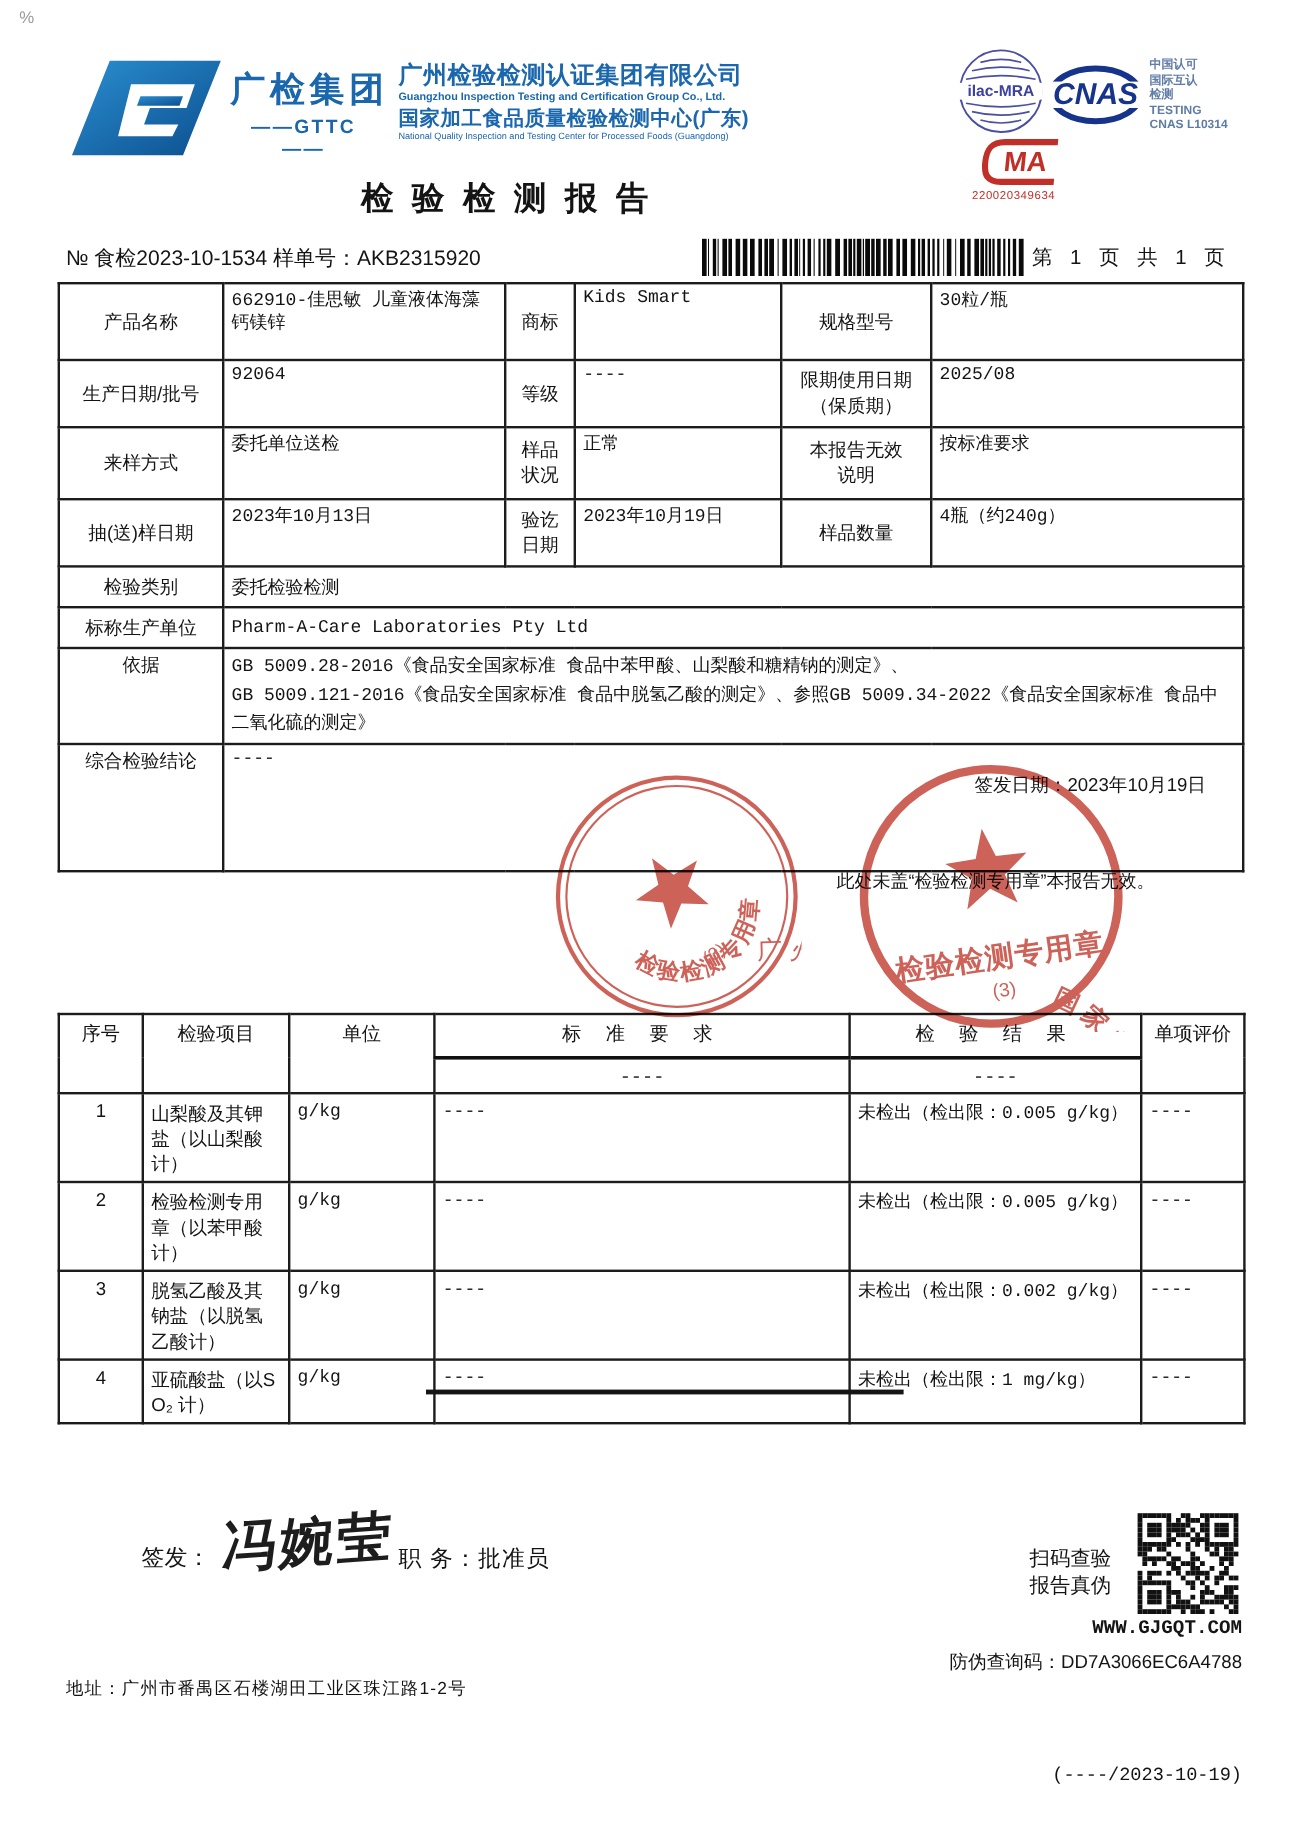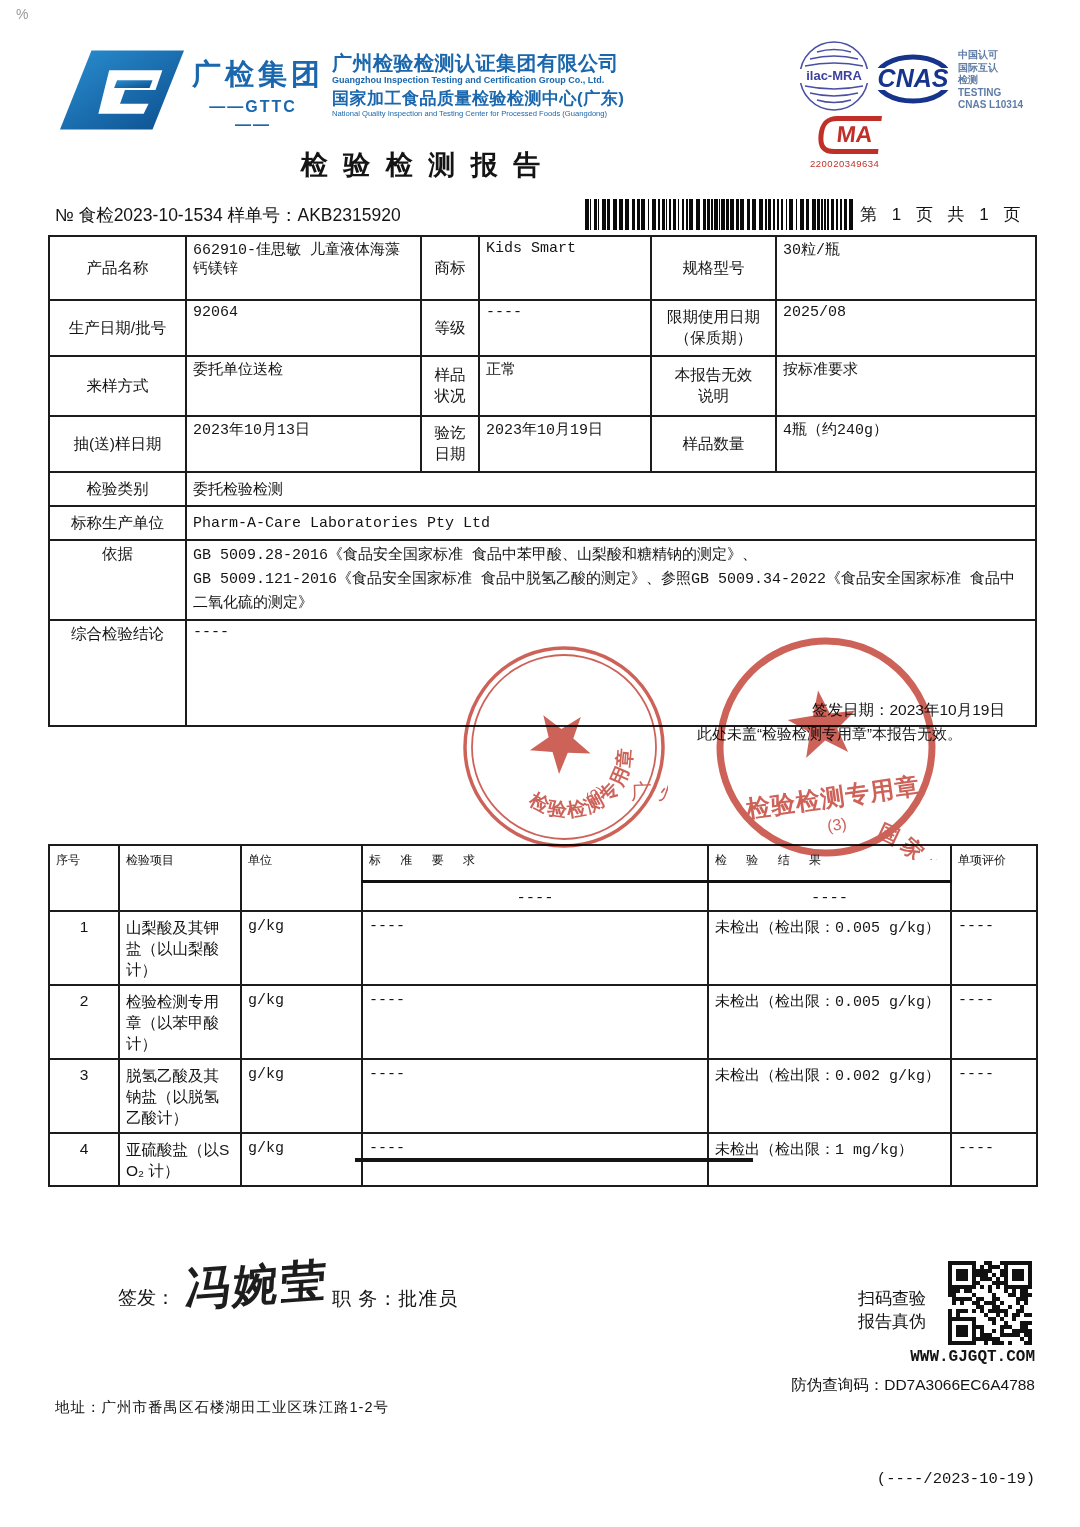--- a/index.html
+++ b/index.html
@@ -34,34 +34,34 @@
 
   
   table{border-collapse:collapse;table-layout:fixed;}
   .info-table{left:48px;top:235px;width:989px;}
   .results-table{left:48px;top:844px;width:990px;}
   td{border:2px solid #1c1c1c;padding:3px 6px;font-size:15.5px;vertical-align:middle;word-break:break-all;}
   td.lbl{text-align:center;white-space:pre-line;padding:3px 2px;}
   td.val{font-family:"Liberation Mono","DejaVu Sans Mono",monospace;font-size:15px;text-align:left;}
   td.vtop{vertical-align:top;}
   .notes-cell{vertical-align:top;padding:14px 6px 4px 6px;font-size:16px;line-height:26px;}
-  .res-head{text-align:left;font-size:12px;}
+  .res-head{text-align:center;font-size:16px;}
   .res-head.wide{letter-spacing:8px;}
   .thickline{border-bottom:3px solid #111 !important;}
   .sub-dash{text-align:center;font-family:"Liberation Mono","DejaVu Sans Mono",monospace;}
   .results-table td{vertical-align:top;padding-top:6px;}
   .seq{text-align:center;}
 
   .end-line{left:355px;top:1158px;width:398px;height:4px;background:#151515;}
 
   
   .stamp{opacity:.85;mix-blend-mode:multiply;color:#c5463c;z-index:3;}
   .stamp-left{left:460px;top:643px;width:208px;height:208px;}
   .stamp-right{left:713px;top:634px;width:226px;height:226px;}
-  .issue-date{left:812px;top:700px;font-size:15.5px;z-index:2;}
+  .issue-date{left:812px;top:644px;font-size:15.5px;z-index:2;}
   .invalid-note{left:697px;top:725px;font-size:15px;z-index:2;}
 
   
   .sign-label{left:118px;top:1285px;font-size:19px;}
   .signature{left:185px;top:1255px;font-size:45px;font-weight:bold;letter-spacing:3px;color:#1d1d1d;
              transform:rotate(-4deg) skewX(-7deg);}
   .job-line{left:332px;top:1286px;font-size:19px;letter-spacing:1px;}
   .qr-caption{left:858px;top:1287px;font-size:17px;line-height:23px;text-align:center;}
   .qr-code{left:948px;top:1261px;width:84px;height:84px;display:grid;grid-template-columns:repeat(21,4px);grid-auto-rows:4px;}
   .qr-code i{display:block;}

